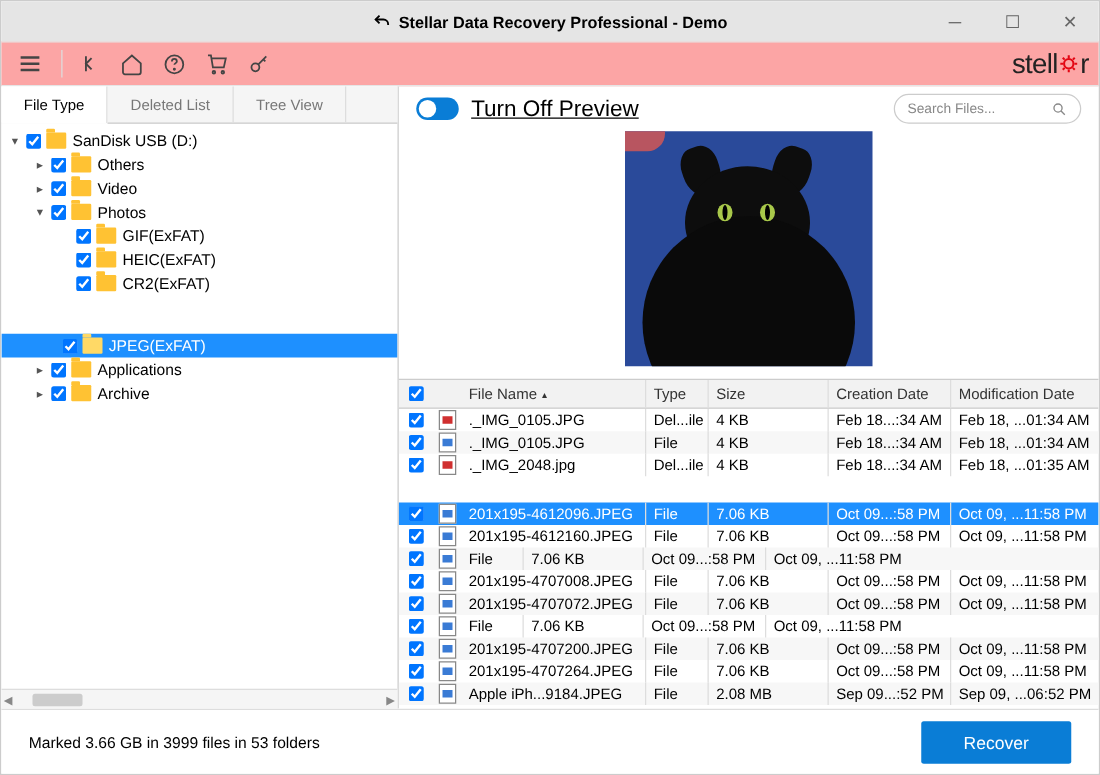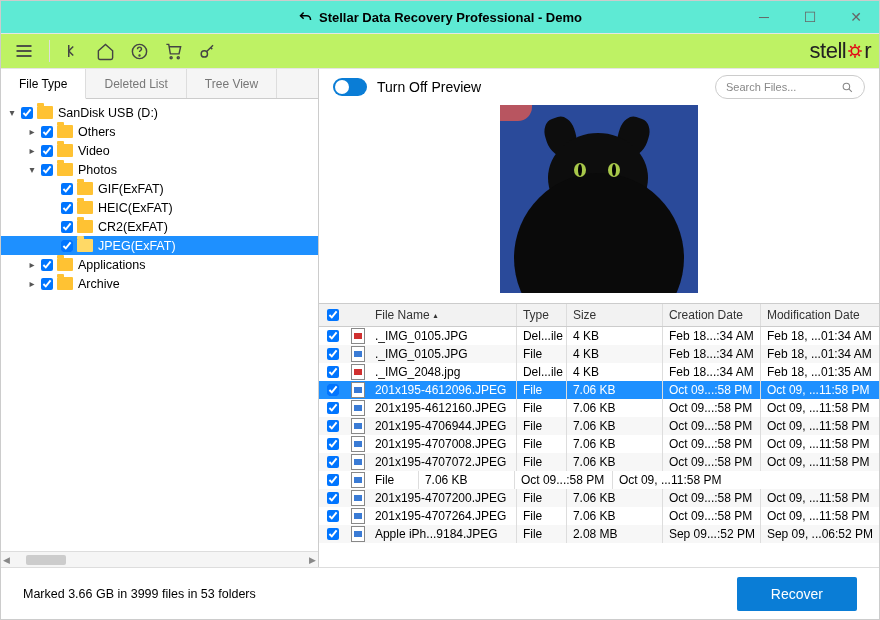--- a/index.html
+++ b/index.html
@@ -1,23 +1,23 @@
 <!DOCTYPE html>
 <html><head>
 <meta charset="utf-8">
 <style>
 * { box-sizing: border-box; margin: 0; padding: 0; font-family: "Segoe UI", Arial, sans-serif; }
 body { width: 880px; height: 620px; background: #fff; border: 1px solid #ccc; display: flex; flex-direction: column; overflow: hidden; }
 
-.titlebar { height: 32px; display: flex; align-items: center; justify-content: center; position: relative; background: #5eead4; }
+.titlebar { height: 32px; display: flex; align-items: center; justify-content: center; position: relative; background: #e5e5e5; }
 .titlebar .title { font-size: 13px; font-weight: 600; display: flex; align-items: center; gap: 6px; }
 .titlebar .win-controls { position: absolute; right: 0; top: 0; display: flex; }
 .titlebar .win-controls div { width: 46px; height: 32px; display: flex; align-items: center; justify-content: center; color: #666; font-size: 14px; }
 
-.toolbar { height: 36px; border-top: 1px solid #e5e5e5; border-bottom: 1px solid #e5e5e5; display: flex; align-items: center; padding: 0 8px; background: #bef264; }
+.toolbar { height: 36px; border-top: 1px solid #e5e5e5; border-bottom: 1px solid #e5e5e5; display: flex; align-items: center; padding: 0 8px; background: #fca5a5; }
 .toolbar .tbtn { width: 30px; height: 30px; display: flex; align-items: center; justify-content: center; color: #555; margin-right: 4px; }
 .toolbar .sep { width: 1px; height: 22px; background: #ddd; margin: 0 6px; }
 .toolbar .brand { margin-left: auto; font-size: 22px; font-weight: 400; color: #222; letter-spacing: -0.5px; }
 
 .content { flex: 1; display: flex; overflow: hidden; }
 
 .left { width: 328px; border-right: 1px solid #ccc; display: flex; flex-direction: column; background: #fff; }
 .tabs { display: flex; height: 30px; border-bottom: 1px solid #ccc; background: #f5f5f5; }
 .tabs .tab { flex: none; padding: 0 18px; display: flex; align-items: center; font-size: 12px; color: #777; border-right: 1px solid #ddd; }
 .tabs .tab.active { background: #fff; color: #000; border-bottom: 1px solid #fff; margin-bottom: -1px; }
@@ -32,21 +32,21 @@
 .tree-row .folder.open { background: #ffb000; }
 .tree-row.selected .folder { background: #ffd966; }
 .tree-row .folder::before { content: ""; position: absolute; top: -3px; left: 0; width: 7px; height: 3px; background: inherit; border-radius: 1px 1px 0 0; }
 .left-scroll { height: 16px; border-top: 1px solid #ddd; background: #f5f5f5; display:flex; align-items:center; }
 .left-scroll .thumb { height:10px; width:40px; background:#ccc; margin-left:14px; border-radius:2px; }
 
 .right { flex: 1; display: flex; flex-direction: column; }
 .preview-bar { height: 36px; display: flex; align-items: center; padding: 0 14px; gap: 10px; }
 .toggle { width: 34px; height: 18px; background: #0a7dd6; border-radius: 9px; position: relative; }
 .toggle::after { content: ""; position: absolute; left: 2px; top: 2px; width: 14px; height: 14px; background: #fff; border-radius: 50%; }
-.preview-bar .label { font-size: 14px; }
+.preview-bar .label { font-size: 18px; text-decoration: underline; }
 .search { margin-left: auto; width: 150px; height: 24px; border: 1px solid #ccc; border-radius: 12px; display: flex; align-items: center; padding: 0 10px; font-size: 11px; color: #888; }
 .search .mag { margin-left: auto; }
 
 .preview-img { align-self: center; width: 198px; height: 188px; background: #2a4a9a; position: relative; overflow: hidden; margin-bottom: 10px; }
 .preview-img .blob { position:absolute; border-radius:50%; }
 .preview-img .body { width:170px; height:170px; background:#0a0a0a; left:14px; top:68px; }
 .preview-img .head { width:100px; height:90px; background:#0d0d0d; left:48px; top:28px; }
 .preview-img .ear1 { width:30px; height:40px; background:#0d0d0d; left:46px; top:12px; transform:rotate(-18deg); border-radius:40% 40% 50% 50%; }
 .preview-img .ear2 { width:30px; height:40px; background:#0d0d0d; left:118px; top:12px; transform:rotate(18deg); border-radius:40% 40% 50% 50%; }
 .preview-img .eye { width:12px; height:14px; background:#a8c84a; border-radius:50%; top:58px; }
@@ -62,21 +62,21 @@
 .col.ck { width: 28px; justify-content: center; border-right: none; padding:0; }
 .col.ic { width: 22px; justify-content: center; border-right: none; padding:0; }
 .col.name { width: 148px; }
 .col.type { width: 50px; }
 .col.size { width: 96px; }
 .col.cdate { width: 98px; }
 .col.mdate { flex: 1; border-right: none; }
 
 .grid-row { display: flex; height: 18px; font-size: 12px; }
 .grid-row.alt { background: #f7f7f7; }
-.grid-row.selected { background: #1e90ff; color: #fff; }
+.grid-row.selected { background: #1e90ff; color: #fff; margin-top: 21px; }
 .file-ico { width: 14px; height: 16px; border: 1px solid #888; background: #fff; position: relative; }
 .file-ico::after { content:""; position:absolute; left:2px; top:4px; width:8px; height:6px; background:#3a7bd5; }
 .file-ico.del::after { background:#d03030; }
 
 .footer { height: 52px; border-top: 1px solid #ddd; display: flex; align-items: center; padding: 0 22px; background: #fff; }
 .footer .status { font-size: 12.5px; }
 .footer .recover { margin-left: auto; background: #0a7dd6; color: #fff; border: none; padding: 9px 34px; font-size: 14px; border-radius: 2px; }
 
 input[type=checkbox] { width: 12px; height: 12px; }
 svg { display:block; }
@@ -191,21 +191,21 @@
           <input type="checkbox" class="cb" checked="" style="">
           <span class="folder"></span>
           <span>HEIC(ExFAT)</span>
         </div>
         <div class="tree-row" style="padding-left: 44px;">
           <span class="tw"></span>
           <input type="checkbox" class="cb" checked="" style="">
           <span class="folder"></span>
           <span>CR2(ExFAT)</span>
         </div>
-        <div class="tree-row selected" style="padding-left: 44px;">
+        <div class="tree-row selected" style="padding-left: 33px; margin-top: 31px;">
           <span class="tw"></span>
           <input type="checkbox" class="cb" checked="" style="">
           <span class="folder open"></span>
           <span>JPEG(ExFAT)</span>
         </div>
         <div class="tree-row" style="padding-left: 24px;">
           <span class="tw">▸</span>
           <input type="checkbox" class="cb" checked="" style="">
           <span class="folder"></span>
           <span>Applications</span>
@@ -334,21 +334,20 @@
             <div class="col cdate">Oct 09...:58 PM</div>
             <div class="col mdate">Oct 09, ...11:58 PM</div>
           </div>
           <div class="grid-row alt">
             <div class="col ck">
               <input type="checkbox" checked="" style="">
             </div>
             <div class="col ic">
               <span class="file-ico"></span>
             </div>
-            <div class="col name">201x195-4706944.JPEG</div>
             <div class="col type">File</div>
             <div class="col size">7.06 KB</div>
             <div class="col cdate">Oct 09...:58 PM</div>
             <div class="col mdate">Oct 09, ...11:58 PM</div>
           </div>
           <div class="grid-row">
             <div class="col ck">
               <input type="checkbox" checked="" style="">
             </div>
             <div class="col ic">

